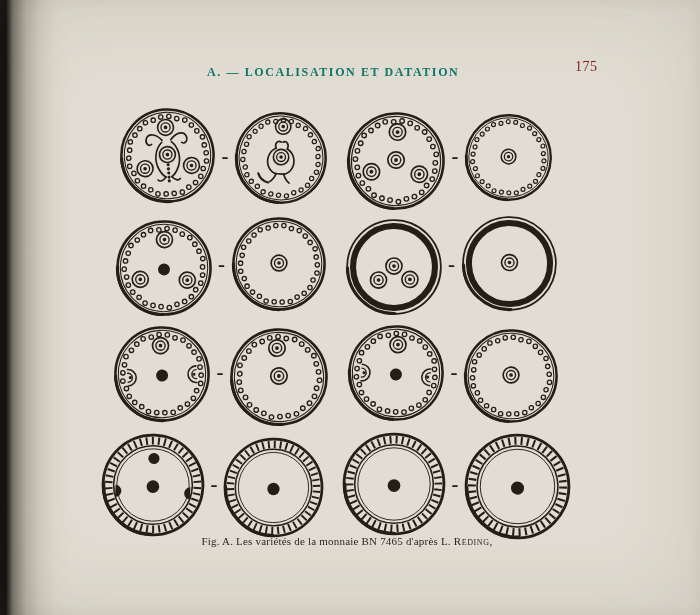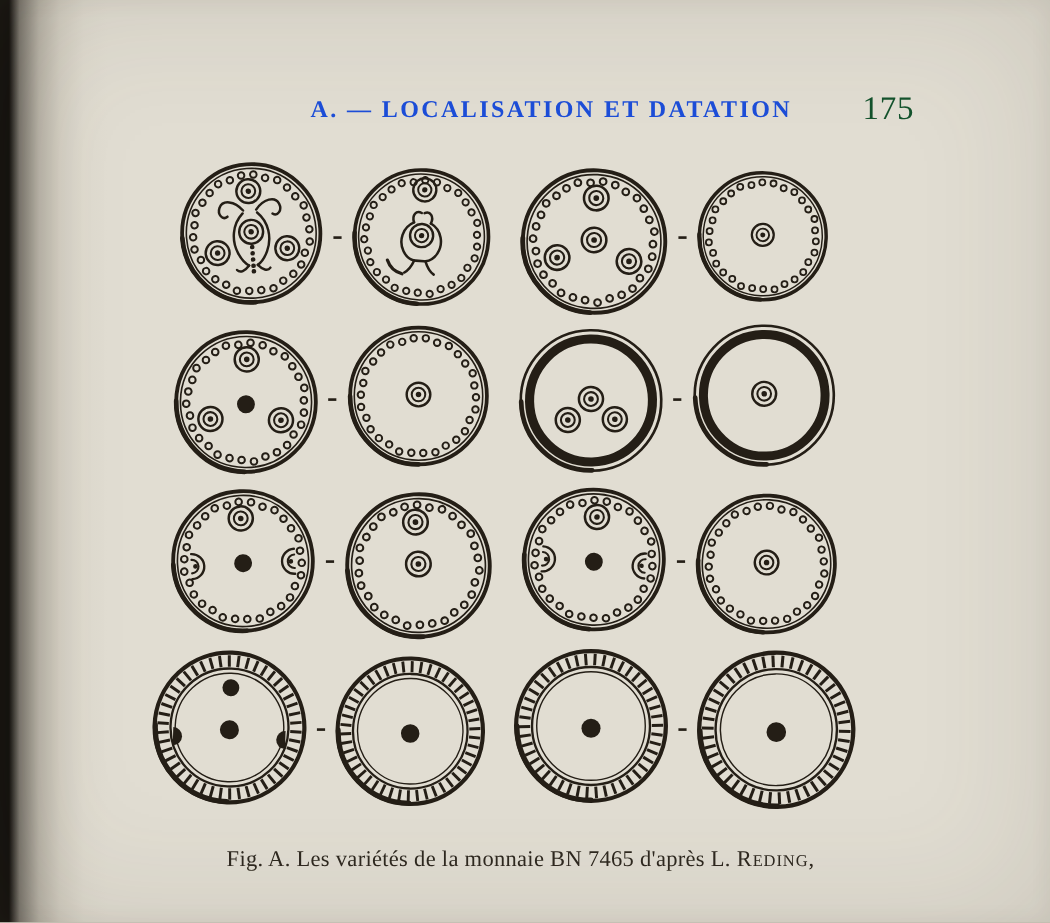--- a/index.html
+++ b/index.html
@@ -20,46 +20,46 @@
       #12100d 0px,#12100d 6px,
       rgba(40,35,28,0.55) 13px,
       rgba(90,82,68,0.30) 26px,
       rgba(135,126,108,0.16) 40px,
       rgba(190,182,165,0.07) 56px,
       rgba(190,182,165,0) 72px);
     pointer-events:none;
   }
   .head-title{
     position:absolute;left:207px;top:65px;
-    font-size:16px;font-weight:bold;letter-spacing:1.6px;
-    color:#1d4ed8;white-space:nowrap;
+    font-size:12px;font-weight:bold;letter-spacing:1.6px;
+    color:#0f766e;white-space:nowrap;
   }
   .page-num{
     position:absolute;left:575px;top:59px;
-    font-size:22px;color:#14532d;letter-spacing:0.5px;
+    font-size:14px;color:#7f1d1d;letter-spacing:0.5px;
   }
   .figure{
     position:absolute;top:108px;left:0;width:672px;
   }
   .coin-row{
     display:flex;align-items:center;justify-content:center;
     margin-bottom:9px;
   }
   .coin{flex:0 0 auto;margin:0 2px;display:block;}
   .dash{
     flex:0 0 14px;text-align:center;color:#241e16;
     font-family:"Liberation Serif", serif;
     font-size:21px;font-weight:bold;line-height:1;
     transform:translateY(-2px);
   }
   .pair-gap{flex:0 0 14px;}
   .caption{
-    position:absolute;top:564px;left:0;width:694px;
+    position:absolute;top:532px;left:0;width:694px;
     text-align:center;color:#2e281f;
-    font-size:15px;line-height:19px;letter-spacing:0.2px;
+    font-size:11px;line-height:19px;letter-spacing:0.2px;
   }
   .sc{font-variant:small-caps;letter-spacing:0.6px;}
   .it{font-style:italic;}
 </style>
 </head>
 <body>
 
 <div class="page">
   <div class="gutter"></div>
 

